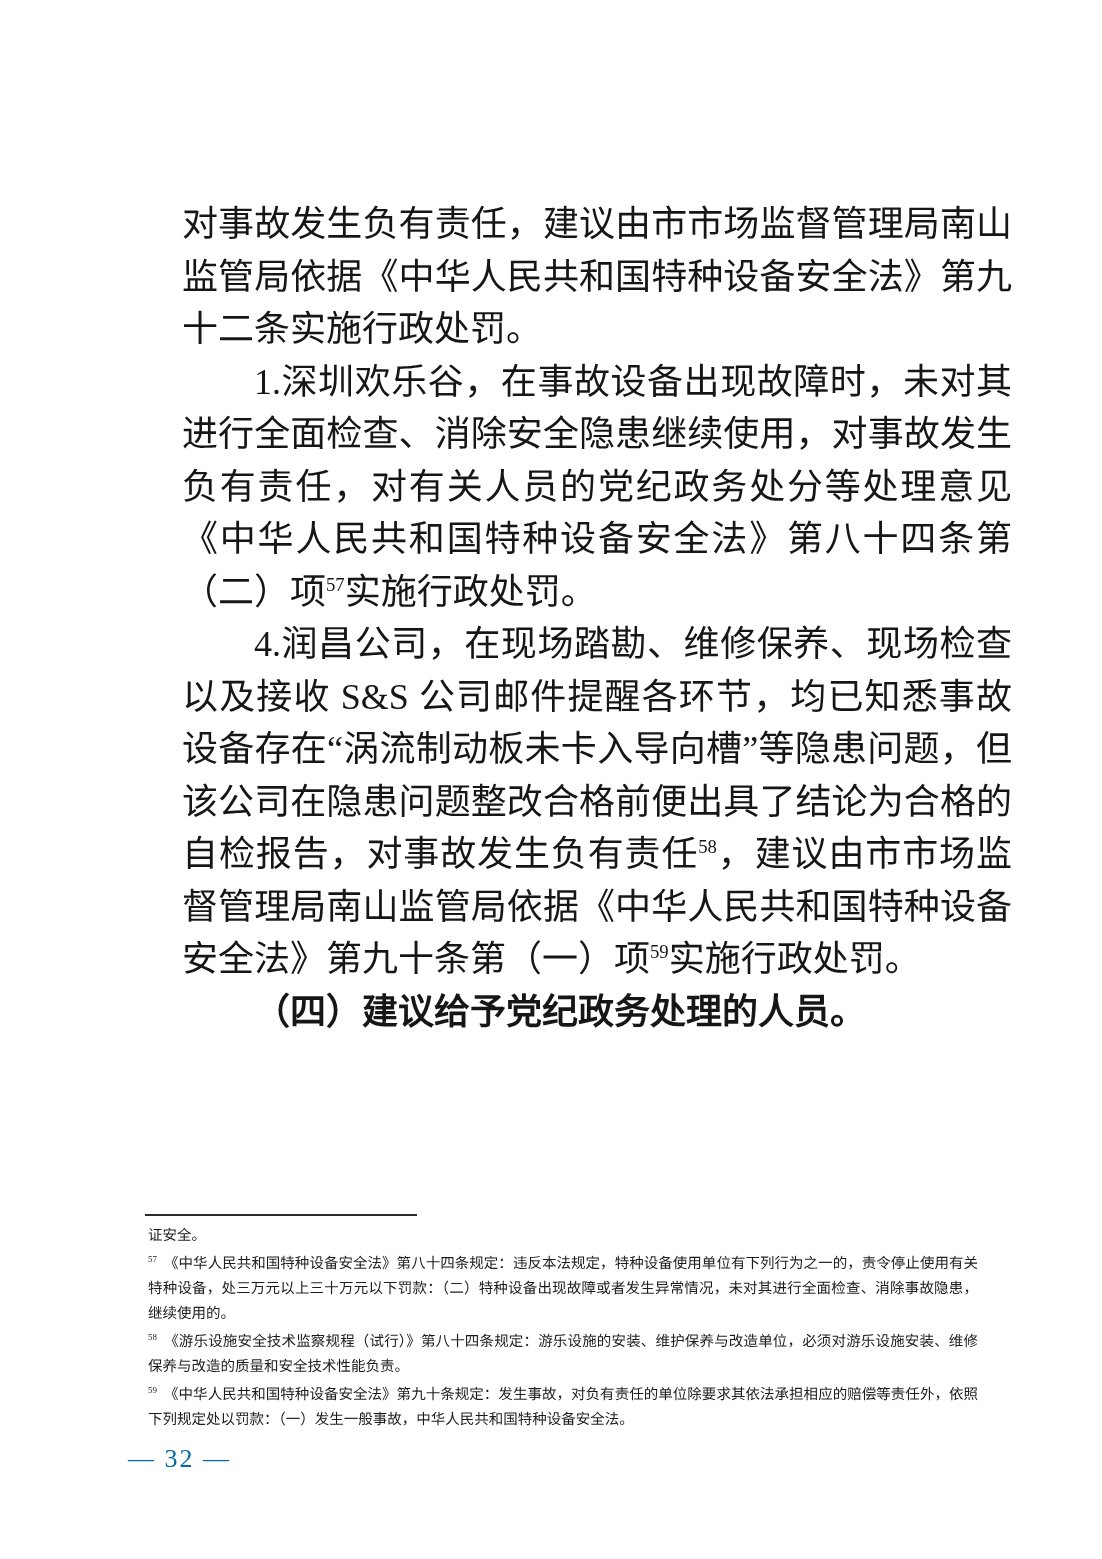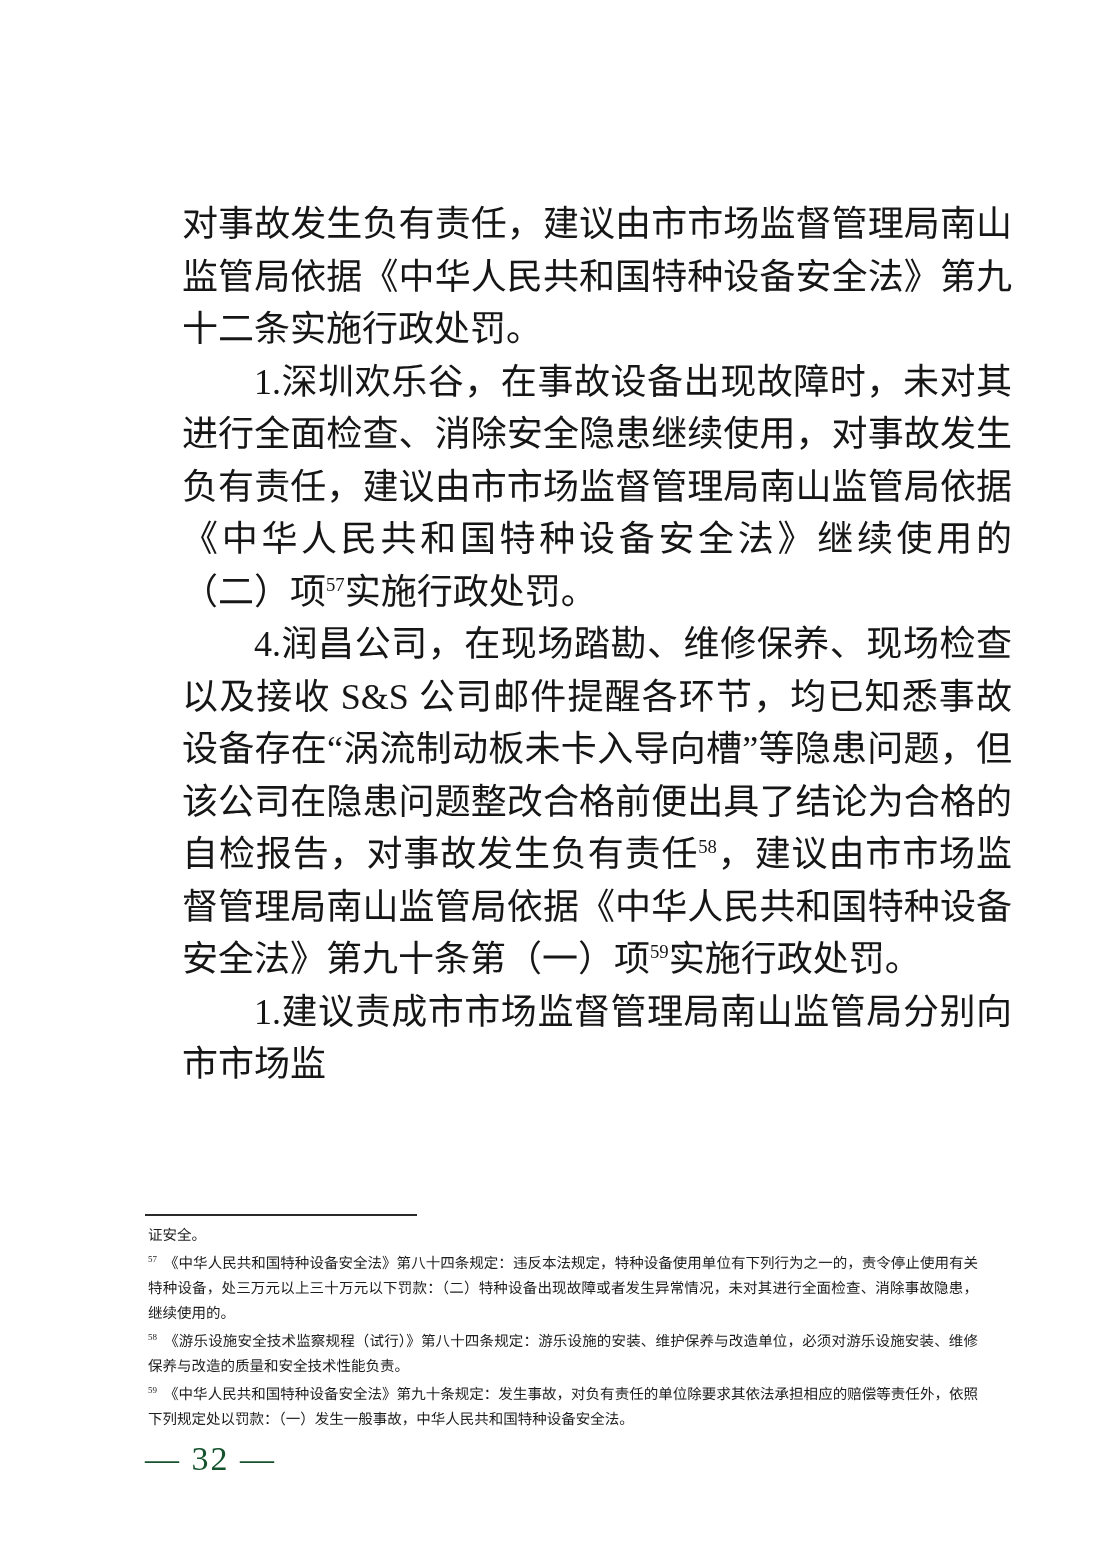--- a/index.html
+++ b/index.html
@@ -75,46 +75,46 @@
   }
   .fn-marker {
     font-size: 0.62em;
     vertical-align: super;
     line-height: 0;
     margin-right: 7px;
   }
   
   .footer {
     position: absolute;
-    left: 145px;
+    left: 128px;
     top: 1442px;
-    font-size: 34px;
+    font-size: 26px;
     line-height: 34px;
-    color: #14532d;
+    color: #0369a1;
     letter-spacing: 2px;
   }
 </style>
 </head>
 <body>
 
 <div class="page">
 
   <div class="body-text">
 
     <p class="para no-indent">对事故发生负有责任，建议由市市场监督管理局南山监管局依据《中华人民共和国特种设备安全法》第九十二条实施行政处罚。</p>
 
 
-    <p class="para"><span class="lead-bold">1.深圳欢乐谷，</span><span>在事故设备出现故障时，未对其进行全面检查、消除安全隐患继续使用，对事故发生负有责任，建议由市市场监督管理局南山监管局依据《中华人民共和国特种设备安全法》继续使用的（二）项</span><sup class="fn-ref">57</sup><span>实施行政处罚。</span></p>
+    <p class="para"><span class="lead-bold">1.深圳欢乐谷，</span><span>在事故设备出现故障时，未对其进行全面检查、消除安全隐患继续使用，对事故发生负有责任，对有关人员的党纪政务处分等处理意见《中华人民共和国特种设备安全法》第八十四条第（二）项</span><sup class="fn-ref">57</sup><span>实施行政处罚。</span></p>
 
     <p class="para"><span class="lead-bold">4.润昌公司，</span><span>在现场踏勘、维修保养、现场检查以及接收 S&amp;S 公司邮件提醒各环节，均已知悉事故设备存在“涡流制动板未卡入导向槽”等隐患问题，但该公司在隐患问题整改合格前便出具了结论为合格的自检报告，对事故发生负有责任</span><sup class="fn-ref">58</sup><span>，建议由市市场监督管理局南山监管局依据《中华人民共和国特种设备安全法》第九十条第（一）项</span><sup class="fn-ref">59</sup><span>实施行政处罚。</span></p>
 
+    <p class="para heading">（四）建议给予党纪政务处理的人员。</p>
 
 
 
-    <p class="para">1.建议责成市市场监督管理局南山监管局分别向市市场监</p>
 
   </div>
 
   <div class="footnotes">
 
     <div class="fn-separator"></div>
 
     <p class="fn">证安全。</p>
 
     <p class="fn"><sup class="fn-marker">57</sup><span>《中华人民共和国特种设备安全法》第八十四条规定：违反本法规定，特种设备使用单位有下列行为之一的，责令停止使用有关特种设备，处三万元以上三十万元以下罚款：（二）特种设备出现故障或者发生异常情况，未对其进行全面检查、消除事故隐患，继续使用的。</span></p>

